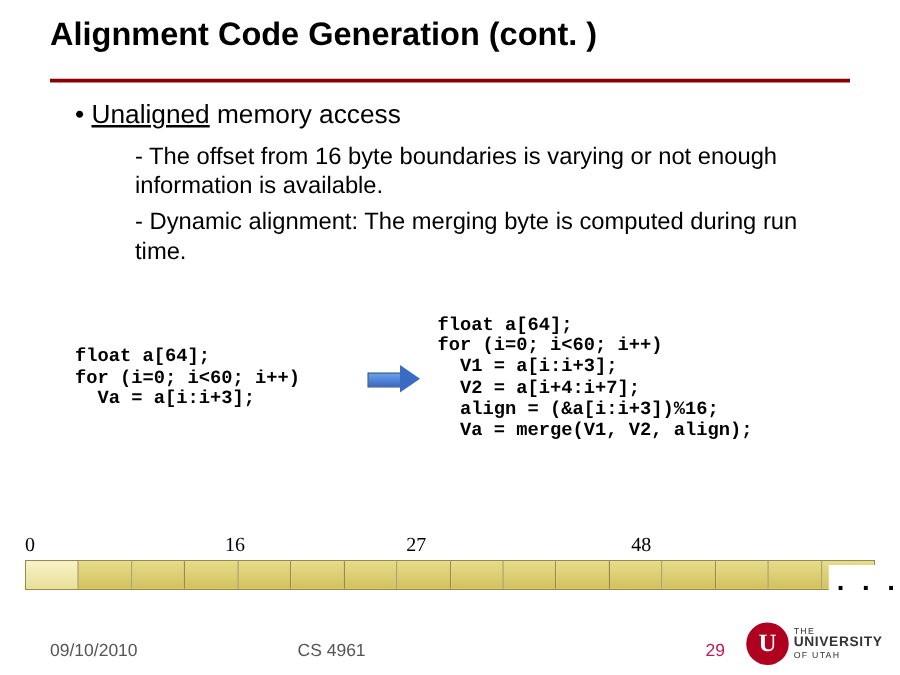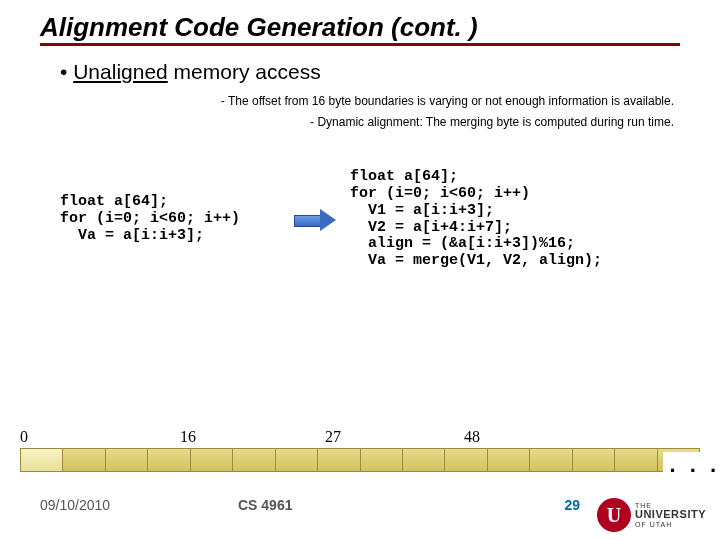--- a/index.html
+++ b/index.html
@@ -12,36 +12,34 @@
     position: relative;
     overflow: hidden;
   }
   .title-wrap {
     padding: 12px 40px 0 40px;
   }
   .title {
     font-size: 26px;
     font-weight: bold;
     border-bottom: 3px solid #8b0000;
-    padding-bottom: 0;
-    font-style: italic;
+    padding-bottom: 20px;
   }
   .content {
-    padding: 14px 26px 0 60px;
+    padding: 14px 40px 0 60px;
     font-size: 21px;
   }
   .bullet {
     margin-bottom: 4px;
   }
   .underline { text-decoration: underline; }
   .subs {
     padding: 6px 20px 0 48px;
-    font-size: 12px;
+    font-size: 19px;
     line-height: 1.22;
-    text-align: right;
   }
   .sub { margin-bottom: 6px; }
   .codes {
     display: flex;
     align-items: center;
     padding: 34px 10px 0 60px;
     font-family: "Courier New", monospace;
     font-size: 15px;
     font-weight: bold;
     line-height: 1.12;
@@ -90,28 +88,28 @@
   .cell:last-child { border-right: none; }
   .cell.small { background: linear-gradient(#f8f3c8,#e9df98); }
   .dots {
     position:absolute; right: 0px; top: 452px;
     font-size: 22px; font-weight: bold; letter-spacing: 4px;
     background:#fff; padding-left:6px;
   }
 
   .footer {
     position: absolute;
-    bottom: 27px; left: 40px; right: 20px;
+    bottom: 12px; left: 40px; right: 20px;
     font-size: 14px;
     color: #555;
     display: flex; align-items: center;
   }
   .footer .date { flex: 0 0 auto; }
-  .footer .course { position:absolute; left: 50%; transform: translateX(-132px); font-weight: bold; }
-  .footer .pageno { position:absolute; right: 120px; color:#0369a1;font-weight:bold; }
+  .footer .course { position:absolute; left: 50%; transform: translateX(-132px); }
+  .footer .pageno { position:absolute; right: 120px; color:#be185d; }
   .logo {
     position: absolute; right: 14px; bottom: 8px;
     display:flex; align-items:center; gap:4px;
   }
   .ucircle {
     width:34px; height:34px; border-radius:50%;
     background:#b00020; display:flex; align-items:center; justify-content:center;
     color:#fff; font-family: Georgia, serif; font-weight:bold; font-size:20px;
   }
   .utext { font-size:8px; line-height:1.05; color:#333; font-family: Arial, sans-serif; }
@@ -151,21 +149,21 @@
   V2 = a[i+4:i+7];
   align = (&amp;a[i:i+3])%16;
   Va = merge(V1, V2, align);</div>
 </div>
 
 <div class="strip-area">
   <div class="tick-labels">
     <div class="tick" style="left:0px">0</div>
     <div class="tick" style="left:160px">16</div>
     <div class="tick" style="left:305px">27</div>
-    <div class="tick" style="left:444px">48</div>
+    <div class="tick" style="left:485px">48</div>
   </div>
   <div class="strip">
     <div class="cell small"></div>
     <div class="cell"></div>
     <div class="cell"></div>
     <div class="cell"></div>
     <div class="cell"></div>
     <div class="cell"></div>
     <div class="cell"></div>
     <div class="cell"></div>

